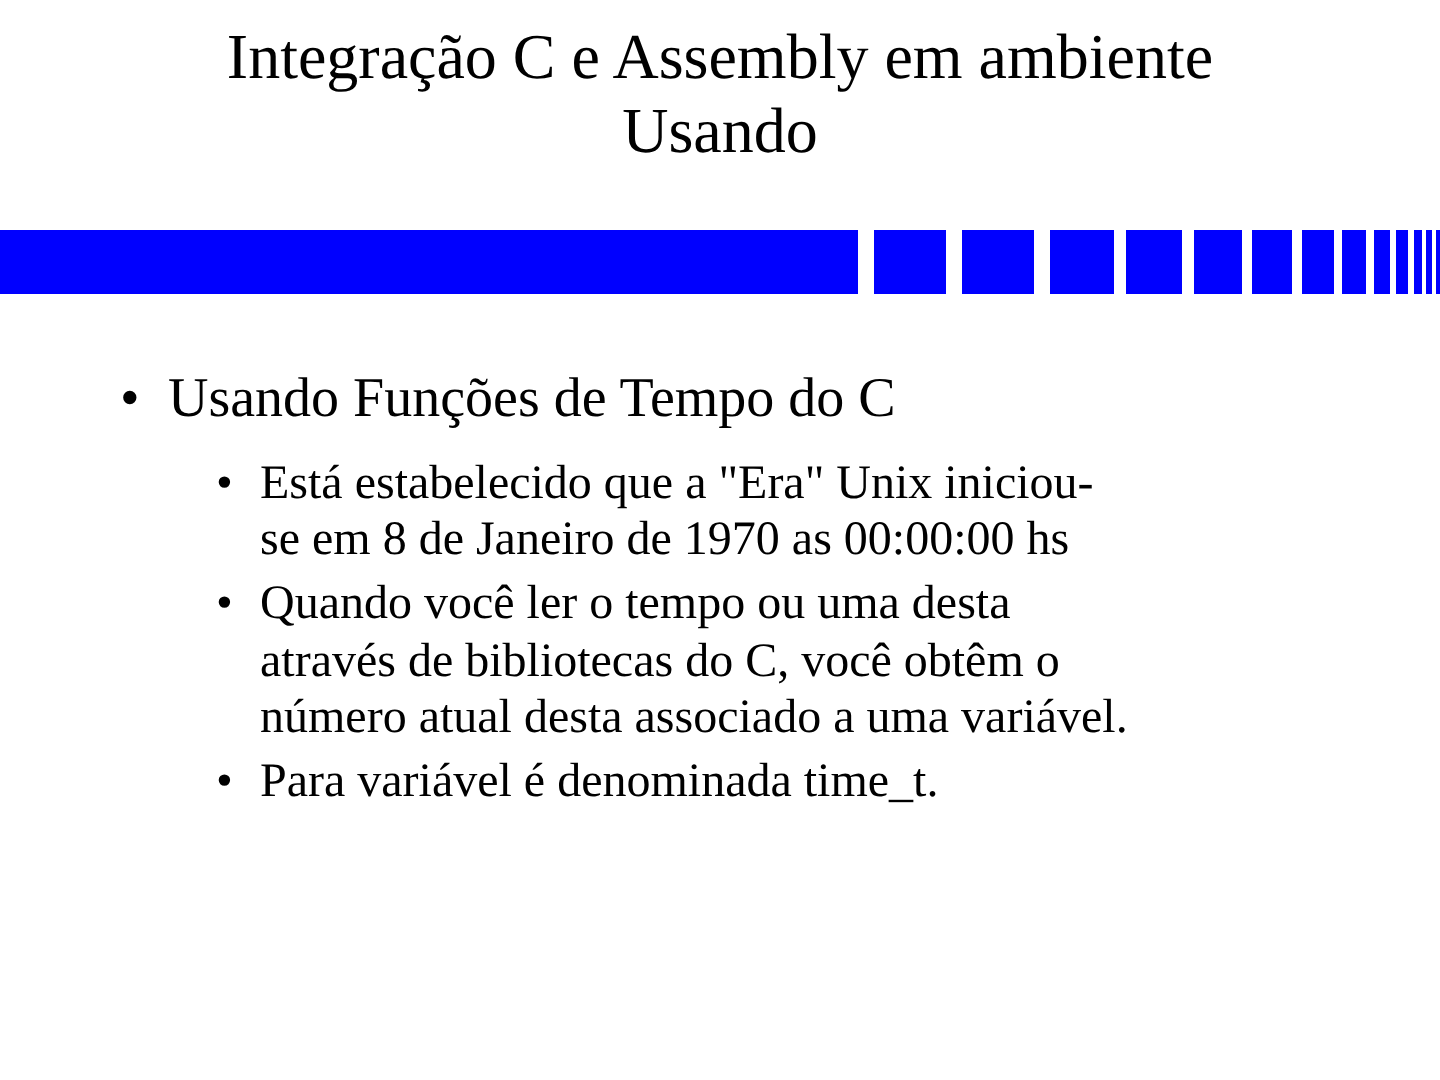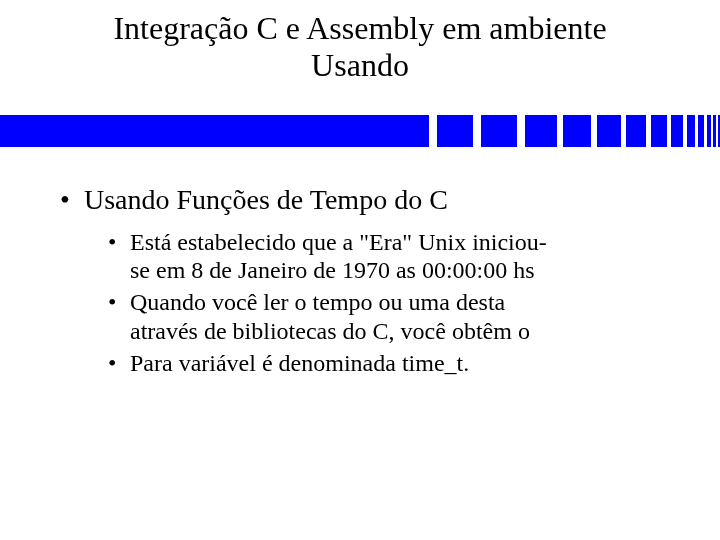--- a/index.html
+++ b/index.html
@@ -131,20 +131,21 @@
     <div class="sub">
 
       <div class="lvl2">
         <span>Está estabelecido que a "Era" Unix iniciou-</span><br>
         <span>se em 8 de Janeiro de 1970 as 00:00:00 hs</span>
       </div>
 
       <div class="lvl2">
         <span>Quando você ler o tempo ou uma desta</span><br>
         <span>através de bibliotecas do C, você obtêm o</span><br>
+        <span>número atual desta associado a uma variável.</span>
       </div>
 
       <div class="lvl2">
         <span>Para variável é denominada </span><span class="hl">time_t</span><span>.</span>
       </div>
 
 
     </div>
   </div>
 

